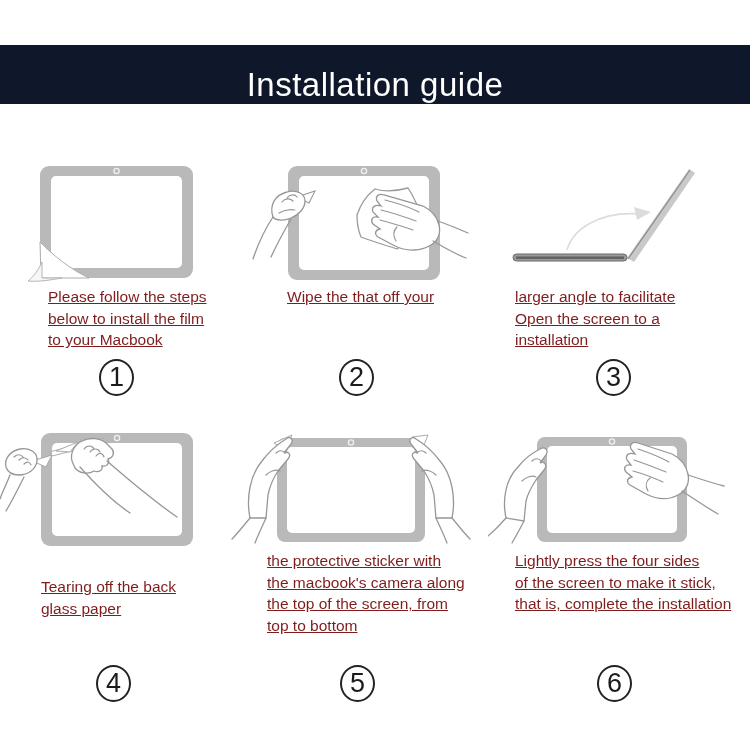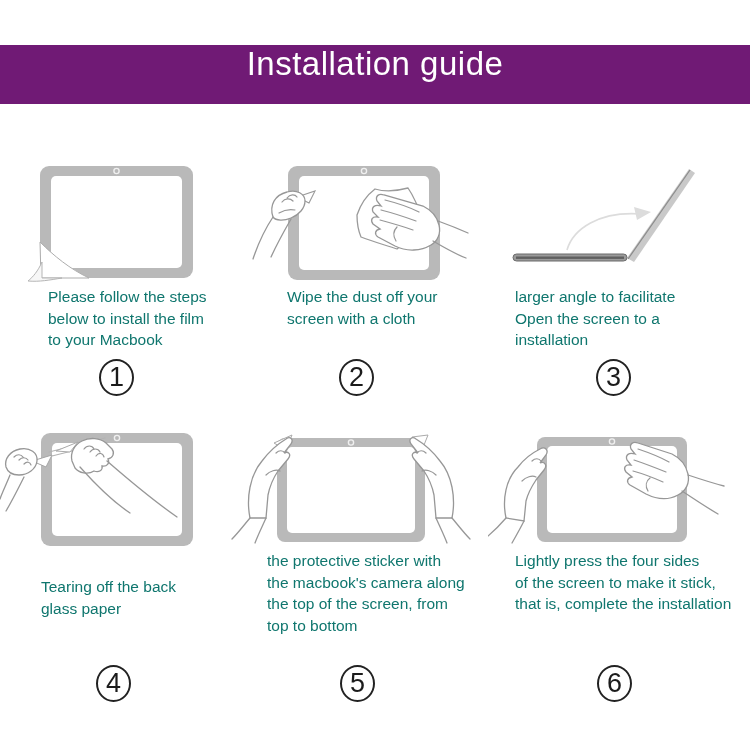--- a/index.html
+++ b/index.html
@@ -1,22 +1,22 @@
 <!DOCTYPE html>
 <html><head>
 <meta charset="utf-8">
 <style>
   html,body{margin:0;padding:0;background:#fff;}
   .canvas{position:relative;width:750px;height:750px;background:#ffffff;overflow:hidden;
           font-family:"Liberation Sans",sans-serif;}
-  .header{position:absolute;left:0;top:45px;width:750px;height:59px;background:#701a75;
-          display:flex;align-items:flex-start;justify-content:center;}
+  .header{position:absolute;left:0;top:45px;width:750px;height:59px;background:#0f172a;
+          display:flex;align-items:flex-end;justify-content:center;}
   .header span{color:#ffffff;font-size:33px;letter-spacing:0.5px;}
   .ill{position:absolute;}
-  .desc{position:absolute;color:#0f766e;font-size:15.5px;line-height:21.6px;white-space:nowrap;}
+  .desc{position:absolute;color:#7f1d1d;font-size:15.5px;line-height:21.6px;white-space:nowrap;text-decoration:underline;}
   .num{position:absolute;width:35px;height:37px;border:2px solid #222222;border-radius:50%;
        display:flex;align-items:center;justify-content:center;color:#1b1b1b;font-size:27px;
        box-sizing:border-box;}
 </style>
 </head>
 <body>
 
 <div class="canvas">
 
   <div class="header">
@@ -49,22 +49,21 @@
     <path d="M37,49 C40,45 45,45 48,48 M42,45 C45,41 50,41 52,44 M34,60 C39,57 45,56 50,57" fill="none" stroke="#979797" stroke-width="1.2" stroke-linecap="round"></path>
     <path d="M28,64 C20,76 13,91 8,106 M46,66 C38,80 31,93 26,104" fill="none" stroke="#979797" stroke-width="1.3" stroke-linecap="round"></path>
 
     <path d="M112,62 C116,50 122,42 130,36 C140,39 152,38 163,35 C170,45 174,56 178,68 C170,80 160,90 152,96 C140,92 126,88 116,84 C113,77 112,70 112,62 Z" fill="#ffffff" stroke="#9a9a9a" stroke-width="1.3"></path>
 
     <path d="M186,92 C193,88 196,80 194,72 C192,63 186,57 178,53 L139,42 C134,40 130,43 132,48 L136,53 C130,51 126,54 128,59 L133,64 C127,63 125,67 128,71 L135,76 C130,77 129,81 133,84 L150,93 C162,99 176,98 186,92 Z" fill="#ffffff" stroke="#979797" stroke-width="1.3"></path>
     <path d="M140,47 C152,50 164,54 174,59 M136,57 C148,60 160,64 171,68 M135,67 C146,70 157,73 168,77 M151,88 C148,83 148,78 152,74" fill="none" stroke="#979797" stroke-width="1.2" stroke-linecap="round"></path>
     <path d="M193,68 C204,72 214,76 223,80 M188,88 C200,95 210,101 221,105" fill="none" stroke="#979797" stroke-width="1.3" stroke-linecap="round"></path>
   </svg>
   <div class="desc" style="left:287px;top:286px">
-    <div>Wipe the dust off your</div>
-    <div>screen with a cloth</div>
+    <div>Wipe the that off your</div>
   </div>
   <div class="num" style="left:339px;top:359px">
     <span>2</span>
   </div>
 
   <svg class="ill" style="left:503px;top:155px" width="245" height="112" viewBox="0 0 245 112">
     <path d="M64,95 C70,74 96,56 138,59" fill="none" stroke="#dcdcdc" stroke-width="1.6"></path>
     <path d="M148,57 L131,52 L134,65 Z" fill="#dcdcdc"></path>
     <path d="M124,103 L186,14 L192,18 L131,107 Z" fill="#c9c9c9"></path>
     <path d="M125,104 L187,15" fill="none" stroke="#8b8b8b" stroke-width="1.2"></path>

